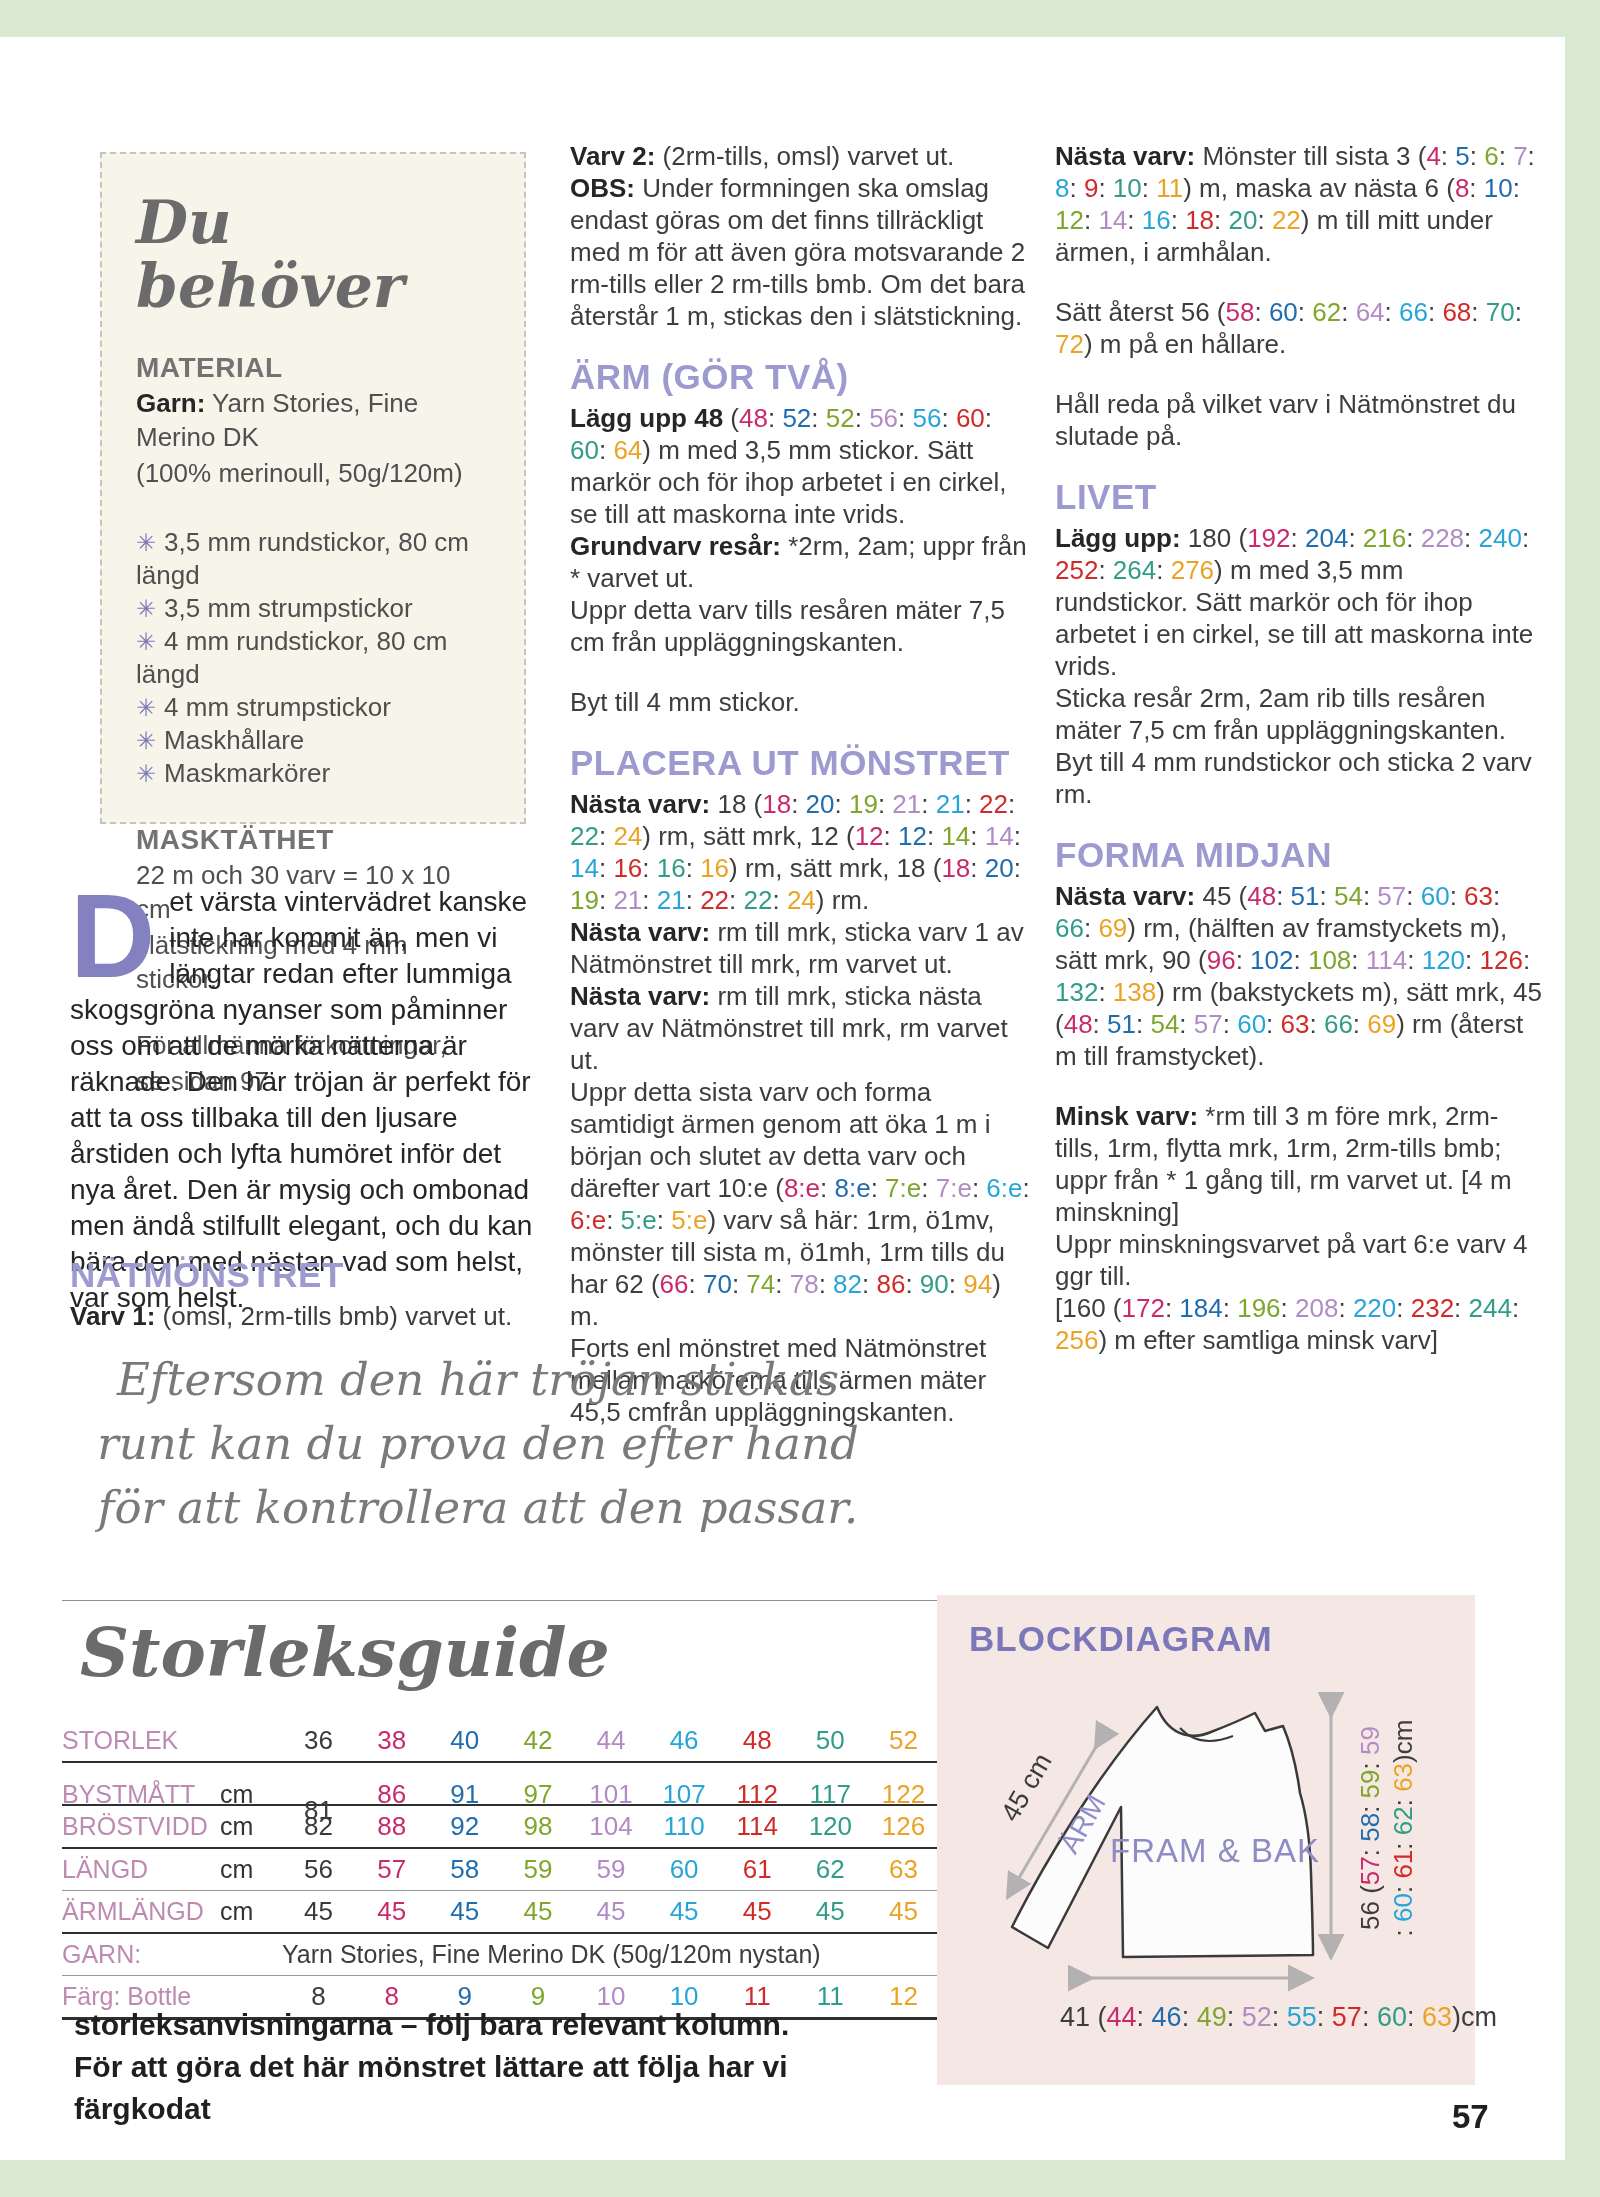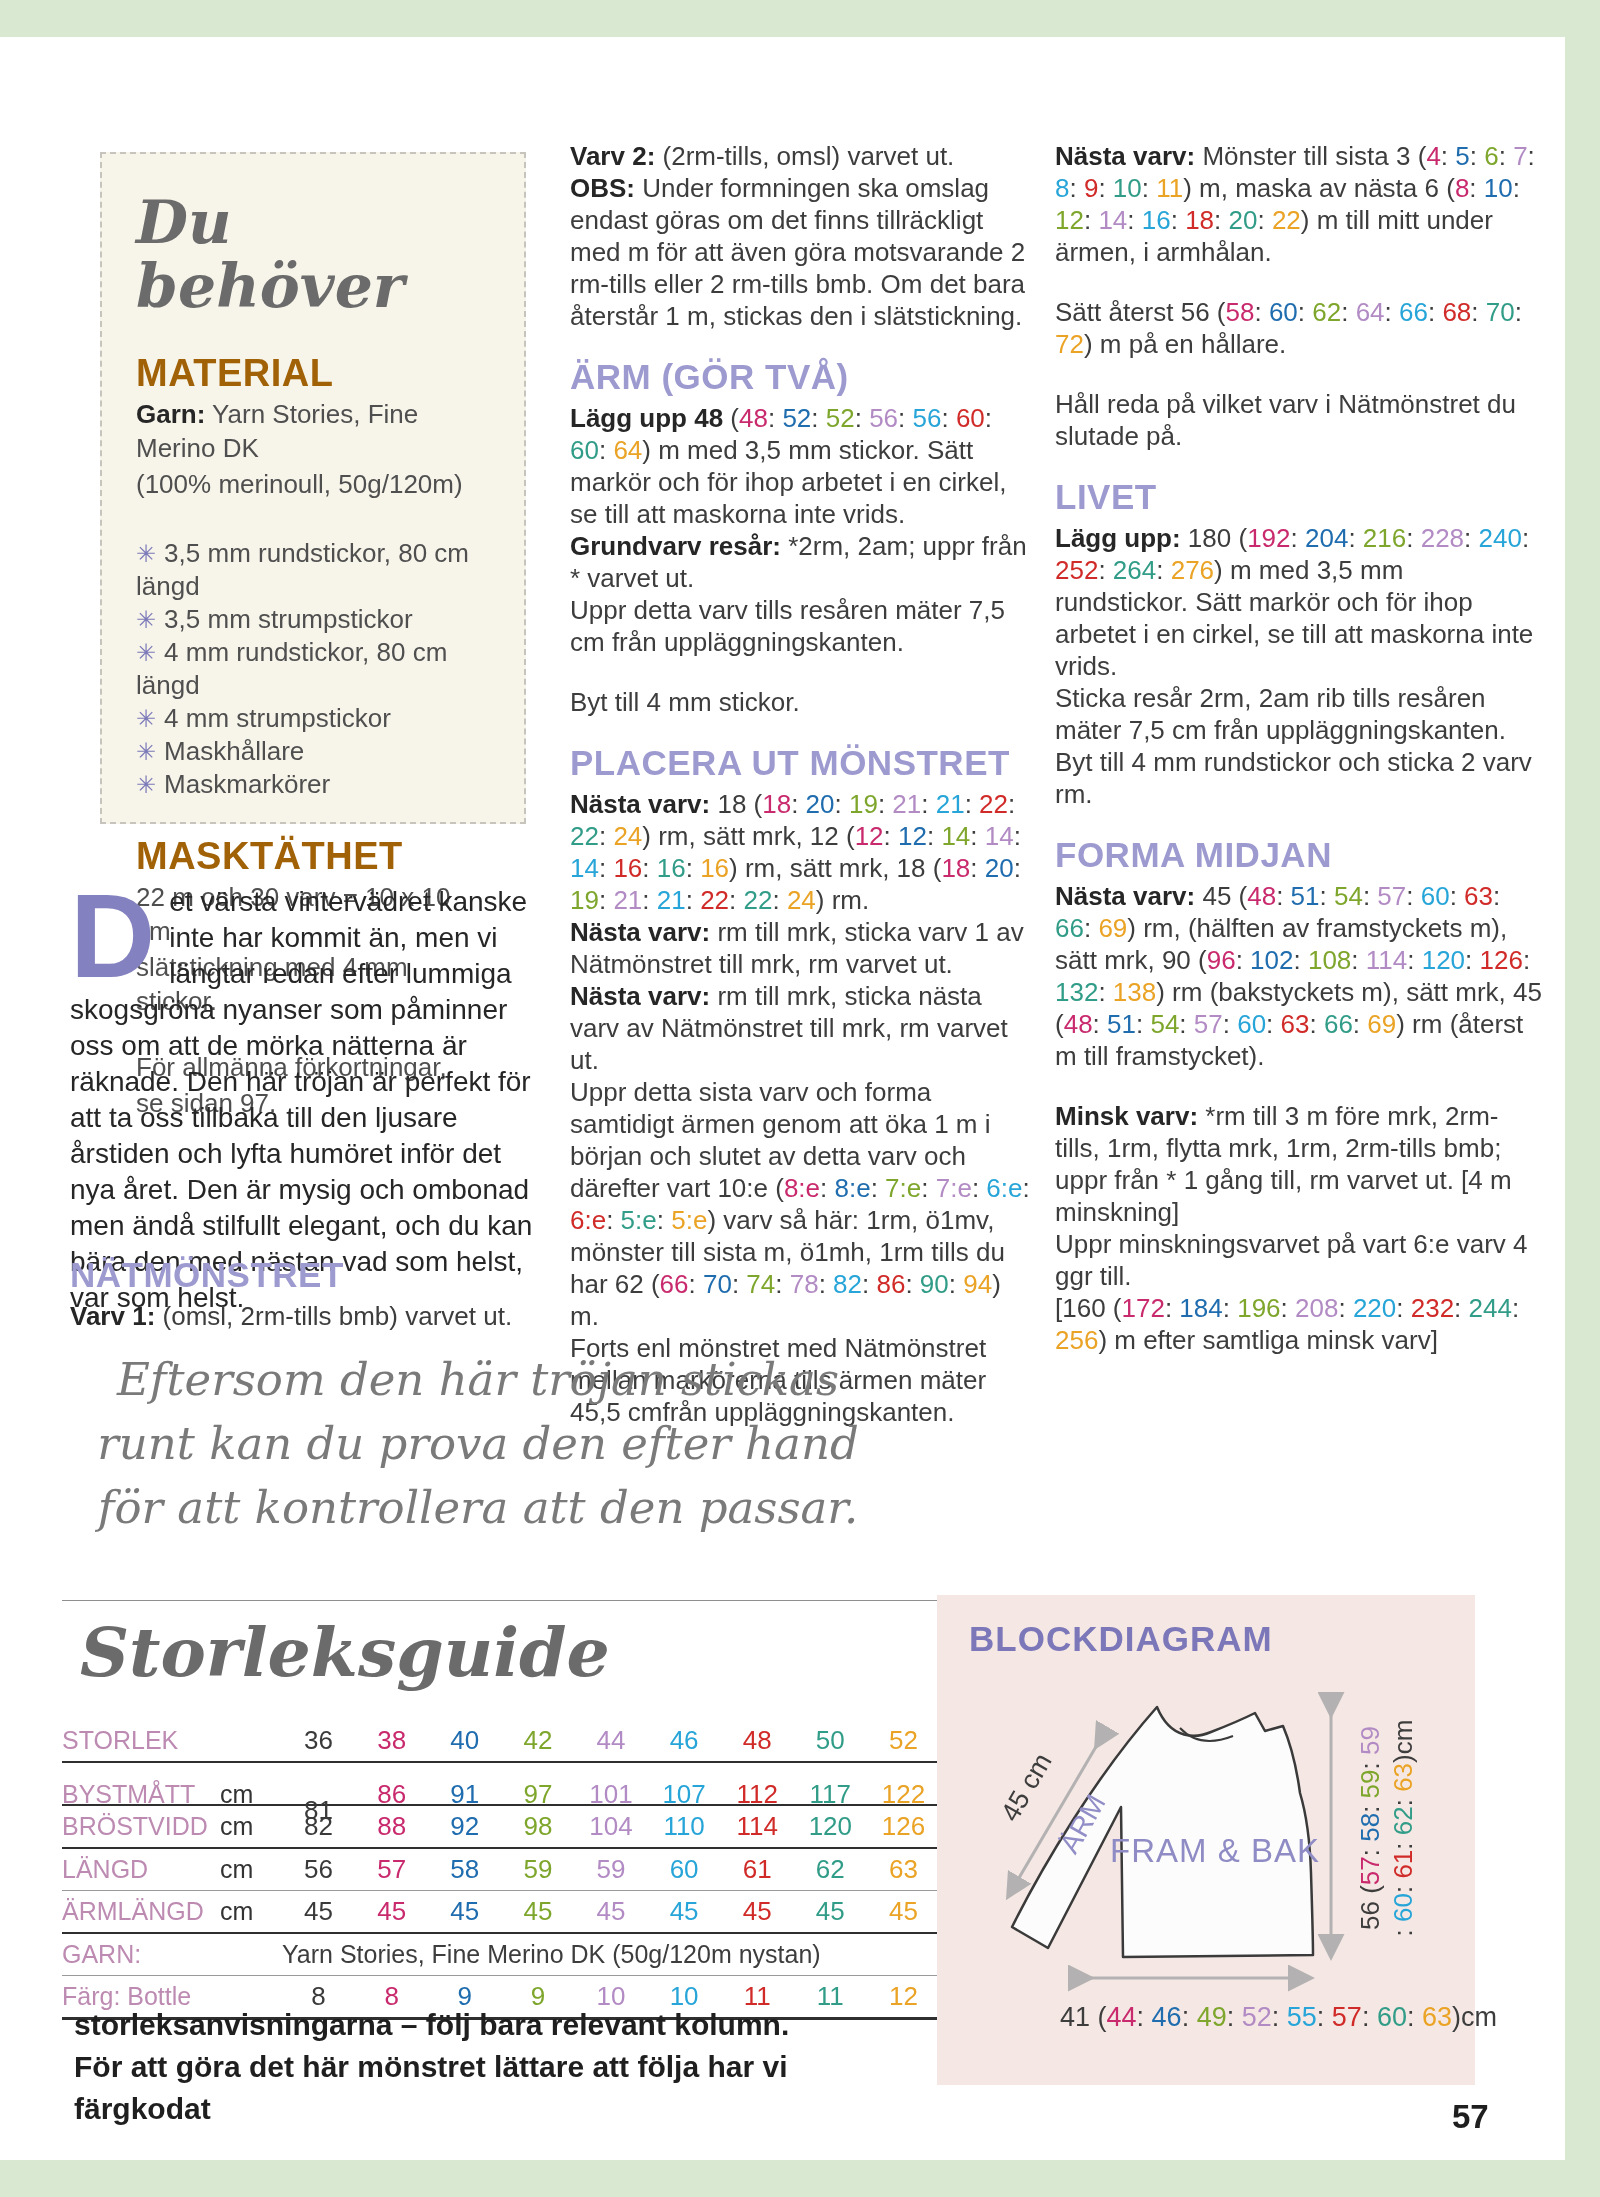--- a/index.html
+++ b/index.html
@@ -2,21 +2,21 @@
 <html><head>
 <meta charset="utf-8">
 <style>
   html,body{margin:0;padding:0;}
   .page{position:relative;width:1600px;height:2197px;background:#d9e8d0;font-family:"Liberation Sans",sans-serif;overflow:hidden;}
   .sheet{position:absolute;left:0;top:37px;width:1565px;height:2123px;background:#ffffff;}
 
   
   .need-box{position:absolute;left:100px;top:152px;width:426px;height:672px;background:#f7f4ea;border:2px dashed #c6c4bc;box-sizing:border-box;padding:36px 34px;}
   .script-h{font-family:"DejaVu Serif",serif;font-style:italic;font-weight:bold;color:#6b6b6b;font-size:60px;line-height:64px;}
-  .box-h{font-size:38px;font-weight:bold;color:#a16207;letter-spacing:.5px;margin-top:34px;}
+  .box-h{font-size:28px;font-weight:bold;color:#737373;letter-spacing:.5px;margin-top:34px;}
   .box-line{margin:2px 0 0 0;font-size:26px;line-height:34px;color:#4f4f4f;}
   .need-list{list-style:none;margin:36px 0 0 0;padding:0;}
   .need-list li{font-size:26px;line-height:33px;color:#4f4f4f;}
   .ast{color:#7b79b8;margin-right:8px;font-size:24px;}
   .note-gap{margin-top:32px;}
 
   
   .intro{position:absolute;left:70px;top:884px;width:474px;font-size:28px;line-height:36px;color:#262626;}
   .dropcap{float:left;font-size:118px;line-height:92px;font-weight:bold;color:#8381bf;margin:6px 14px 0 0;}
 

